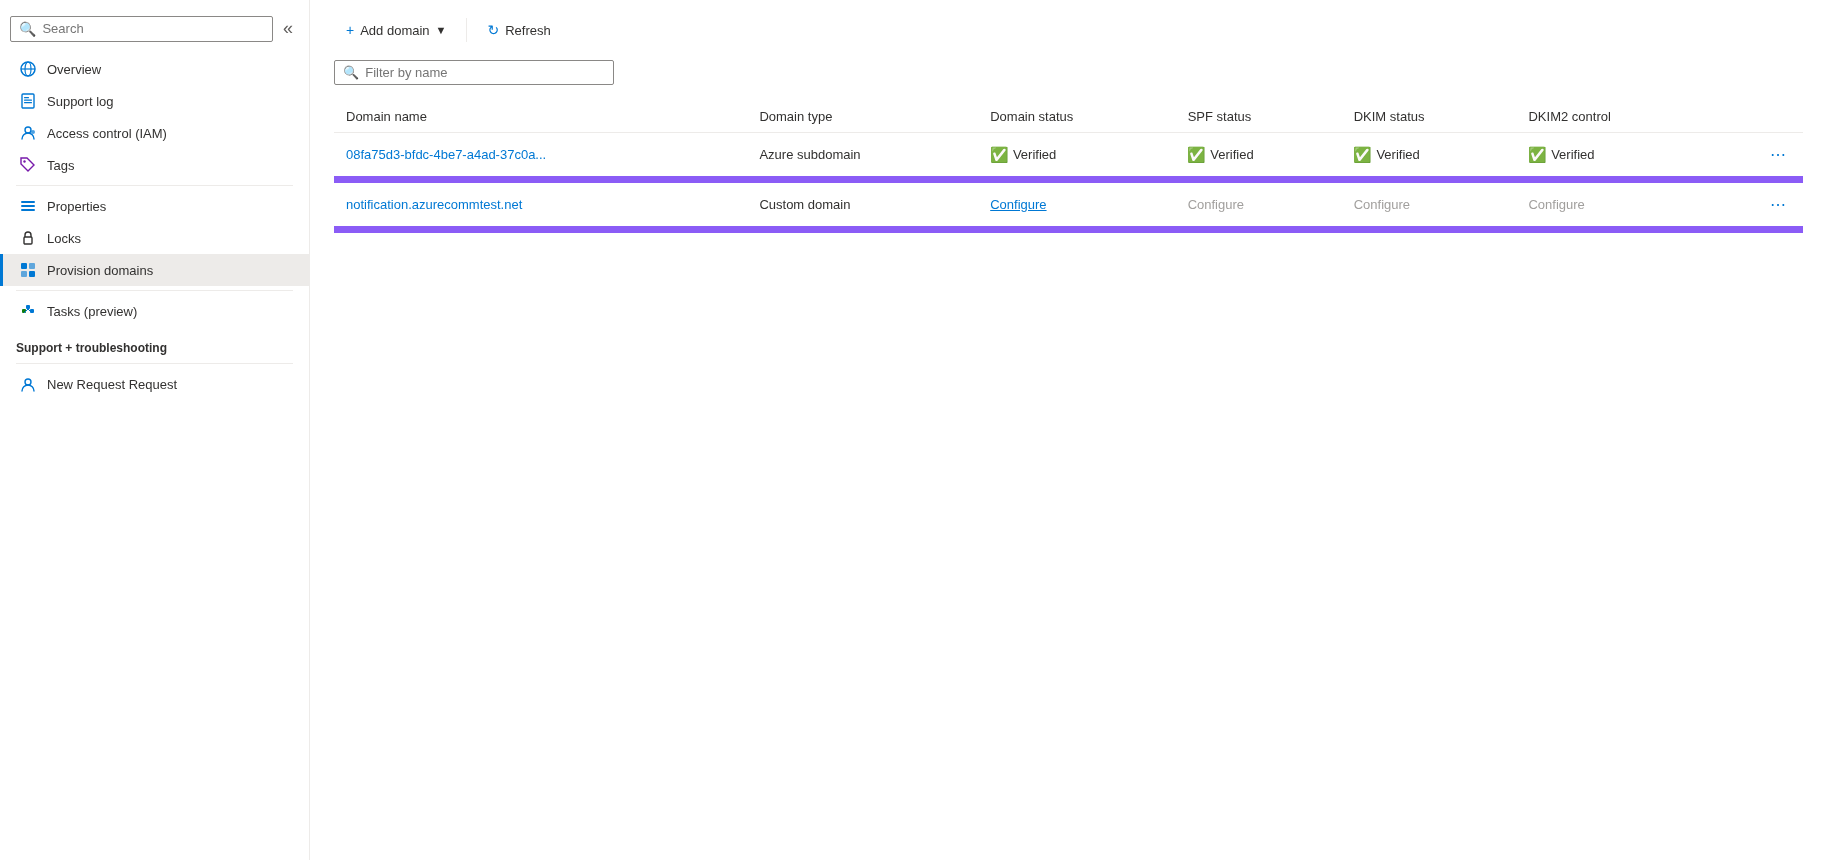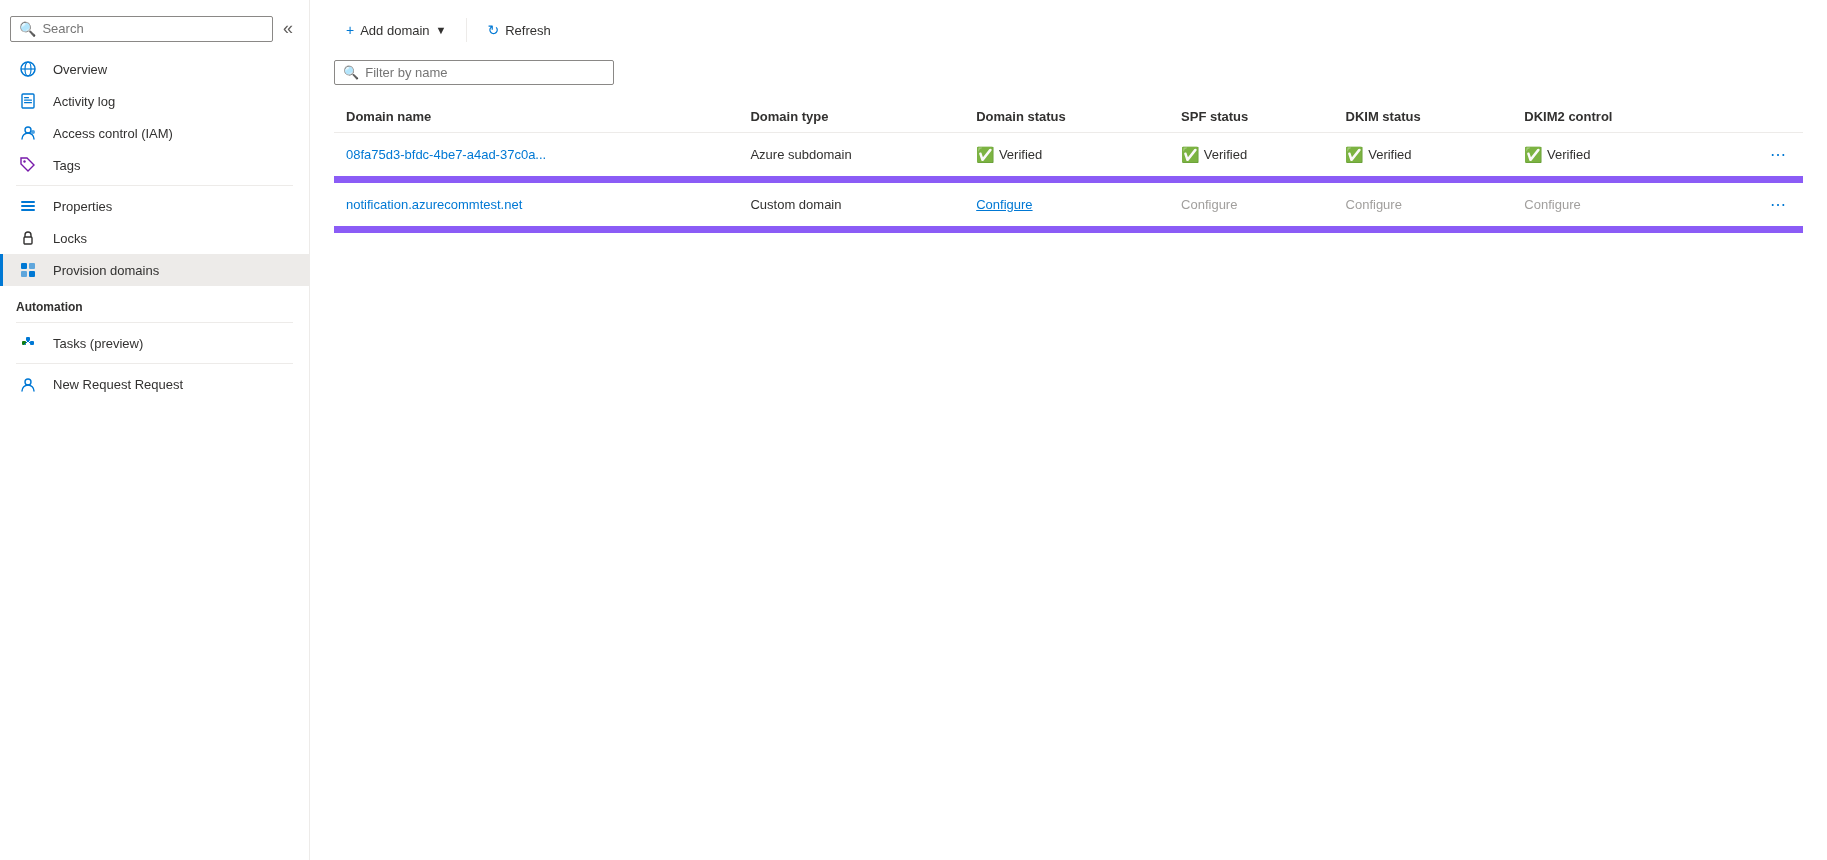--- a/index.html
+++ b/index.html
@@ -53,21 +53,21 @@
       font-size: 18px;
       padding: 4px 6px;
       margin-left: 4px;
     }
 
     .nav-item {
       display: flex;
       align-items: center;
       padding: 7px 16px;
       cursor: pointer;
-      gap: 16px;
+      gap: 10px;
       color: #323130;
       border-left: 3px solid transparent;
       text-decoration: none;
     }
     .nav-item.active { background: #edebe9; border-left-color: #0078d4; text-align: center; }
     .nav-item-icon { width: 18px; height: 18px; display: flex; align-items: center; justify-content: center; flex-shrink: 0; }
     .nav-item-label { font-size: 13px; }
 
     .section-header {
       padding: 14px 16px 4px 16px;
@@ -134,21 +134,21 @@
       background: transparent;
     }
 
     
     .data-table {
       width: 100%;
       border-collapse: collapse;
     }
     .data-table th {
       text-align: left;
-      font-weight: 700;
+      font-weight: 400;
       font-size: 13px;
       color: #323130;
       padding: 8px 12px;
       border-bottom: 1px solid #edebe9;
       white-space: nowrap;
     }
     .data-table td {
       padding: 10px 12px;
       border-bottom: 7px solid #8b5cf6;
       font-size: 13px;
@@ -198,21 +198,21 @@
 
   <div class="nav-item">
     <span class="nav-item-icon">
       <svg width="16" height="16" viewBox="0 0 16 16" fill="none">
         <rect x="2" y="1" width="12" height="14" rx="1" stroke="#0078d4" stroke-width="1.4"></rect>
         <rect x="4" y="4" width="5" height="1.2" rx="0.5" fill="#0078d4"></rect>
         <rect x="4" y="6.5" width="8" height="1.2" rx="0.5" fill="#0078d4"></rect>
         <rect x="4" y="9" width="8" height="1.2" rx="0.5" fill="#0078d4"></rect>
       </svg>
     </span>
-    <span class="nav-item-label">Activity log</span>
+    <span class="nav-item-label">Support log</span>
   </div>
 
   <div class="nav-item">
     <span class="nav-item-icon">
       <svg width="16" height="16" viewBox="0 0 16 16" fill="none">
         <circle cx="8" cy="5" r="3" stroke="#0078d4" stroke-width="1.4"></circle>
         <path d="M2 14c0-3.3 2.7-6 6-6s6 2.7 6 6" stroke="#0078d4" stroke-width="1.4" stroke-linecap="round"></path>
         <circle cx="13" cy="7" r="2" fill="#0078d4" opacity="0.7"></circle>
       </svg>
     </span>
@@ -257,36 +257,36 @@
       <svg width="16" height="16" viewBox="0 0 16 16" fill="none">
         <rect x="1" y="1" width="6" height="6" rx="1" fill="#0078d4"></rect>
         <rect x="9" y="1" width="6" height="6" rx="1" fill="#0078d4" opacity="0.6"></rect>
         <rect x="1" y="9" width="6" height="6" rx="1" fill="#0078d4" opacity="0.6"></rect>
         <rect x="9" y="9" width="6" height="6" rx="1" fill="#0078d4"></rect>
       </svg>
     </span>
     <span class="nav-item-label">Provision domains</span>
   </div>
 
-  <div class="section-header">Automation</div>
   <hr class="section-divider">
 
   <div class="nav-item">
     <span class="nav-item-icon">
       <svg width="16" height="16" viewBox="0 0 16 16" fill="none">
         <rect x="2" y="6" width="4" height="4" rx="1" fill="#107c10"></rect>
         <rect x="6" y="2" width="4" height="4" rx="1" fill="#0078d4"></rect>
         <rect x="10" y="6" width="4" height="4" rx="1" fill="#0078d4"></rect>
         <line x1="4" y1="10" x2="8" y2="6" stroke="#0078d4" stroke-width="1"></line>
         <line x1="8" y1="6" x2="12" y2="10" stroke="#0078d4" stroke-width="1"></line>
       </svg>
     </span>
     <span class="nav-item-label">Tasks (preview)</span>
   </div>
 
+  <div class="section-header">Support + troubleshooting</div>
   <hr class="section-divider">
 
   <div class="nav-item">
     <span class="nav-item-icon">
       <svg width="16" height="16" viewBox="0 0 16 16" fill="none">
         <circle cx="8" cy="6" r="3" stroke="#0078d4" stroke-width="1.4"></circle>
         <path d="M2 15c0-3.3 2.7-6 6-6s6 2.7 6 6" stroke="#0078d4" stroke-width="1.4" stroke-linecap="round"></path>
       </svg>
     </span>
     <span class="nav-item-label">New Request Request</span>

